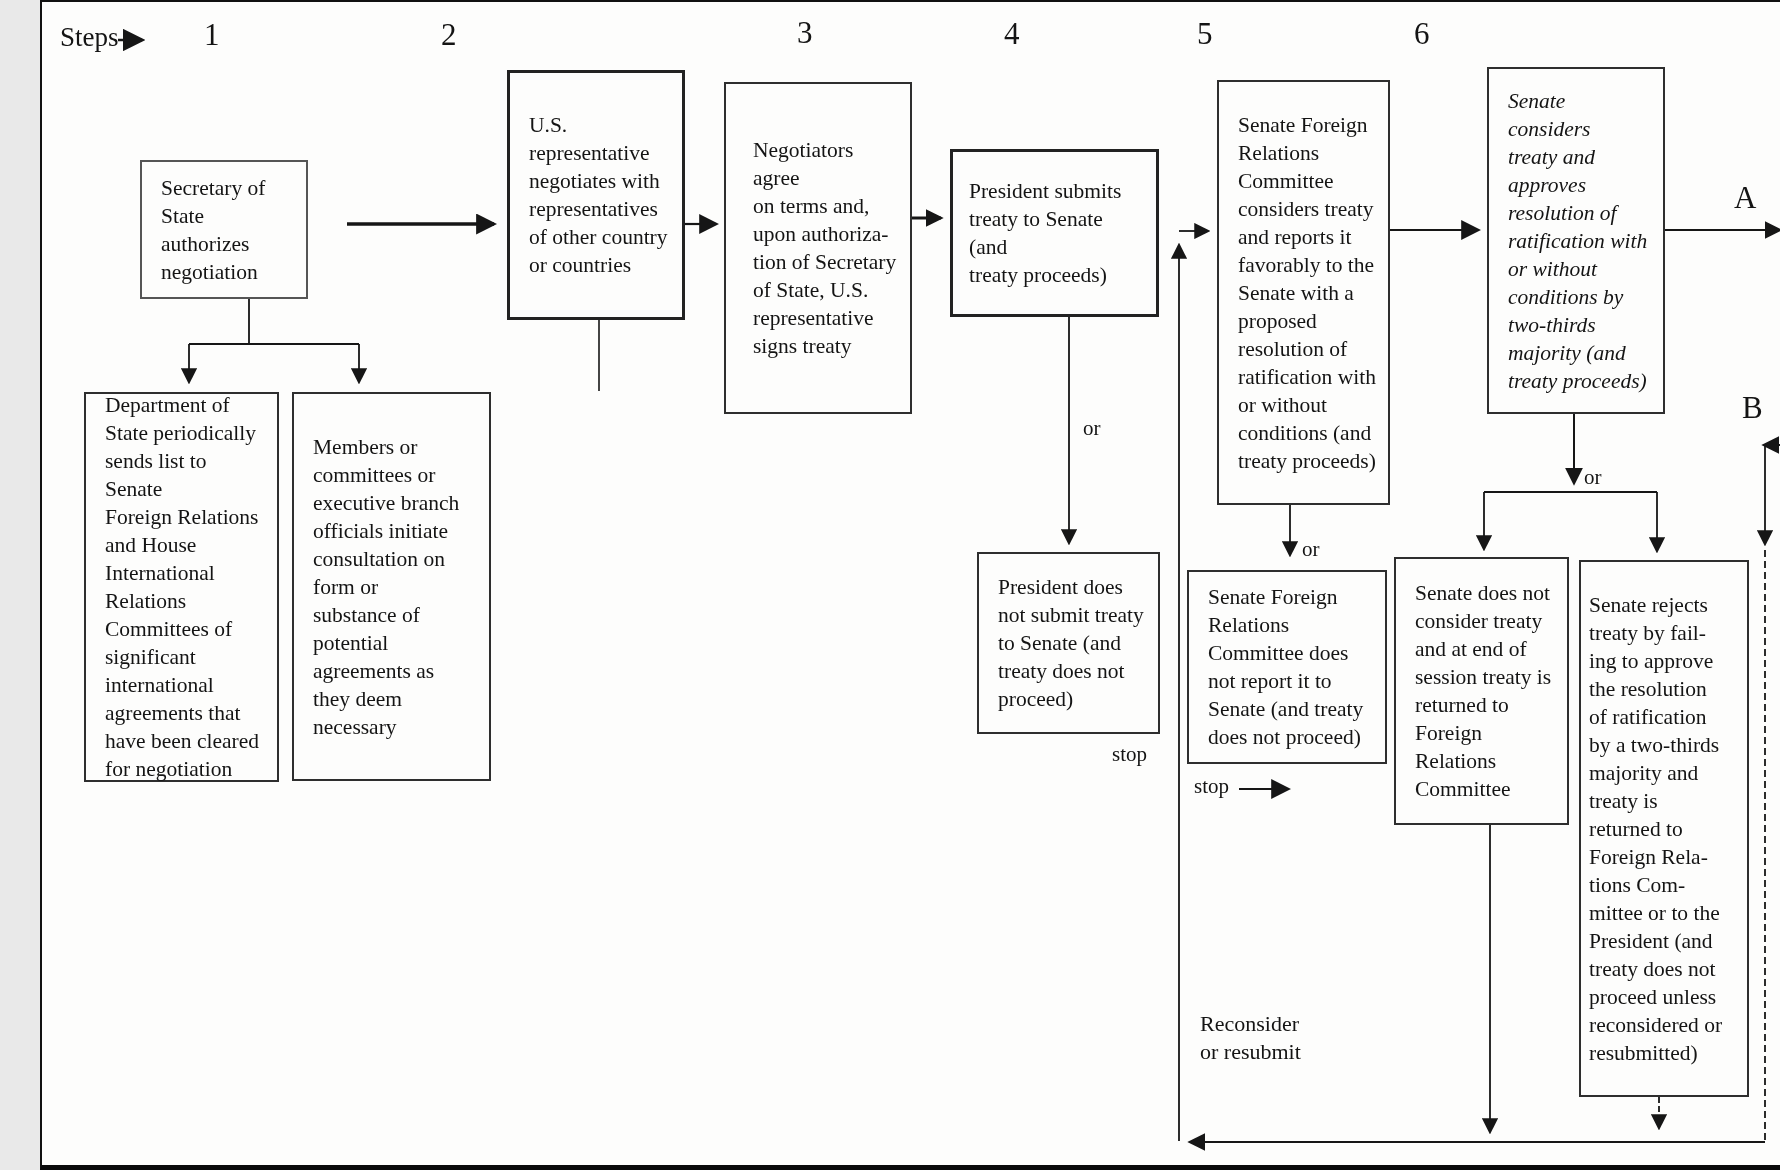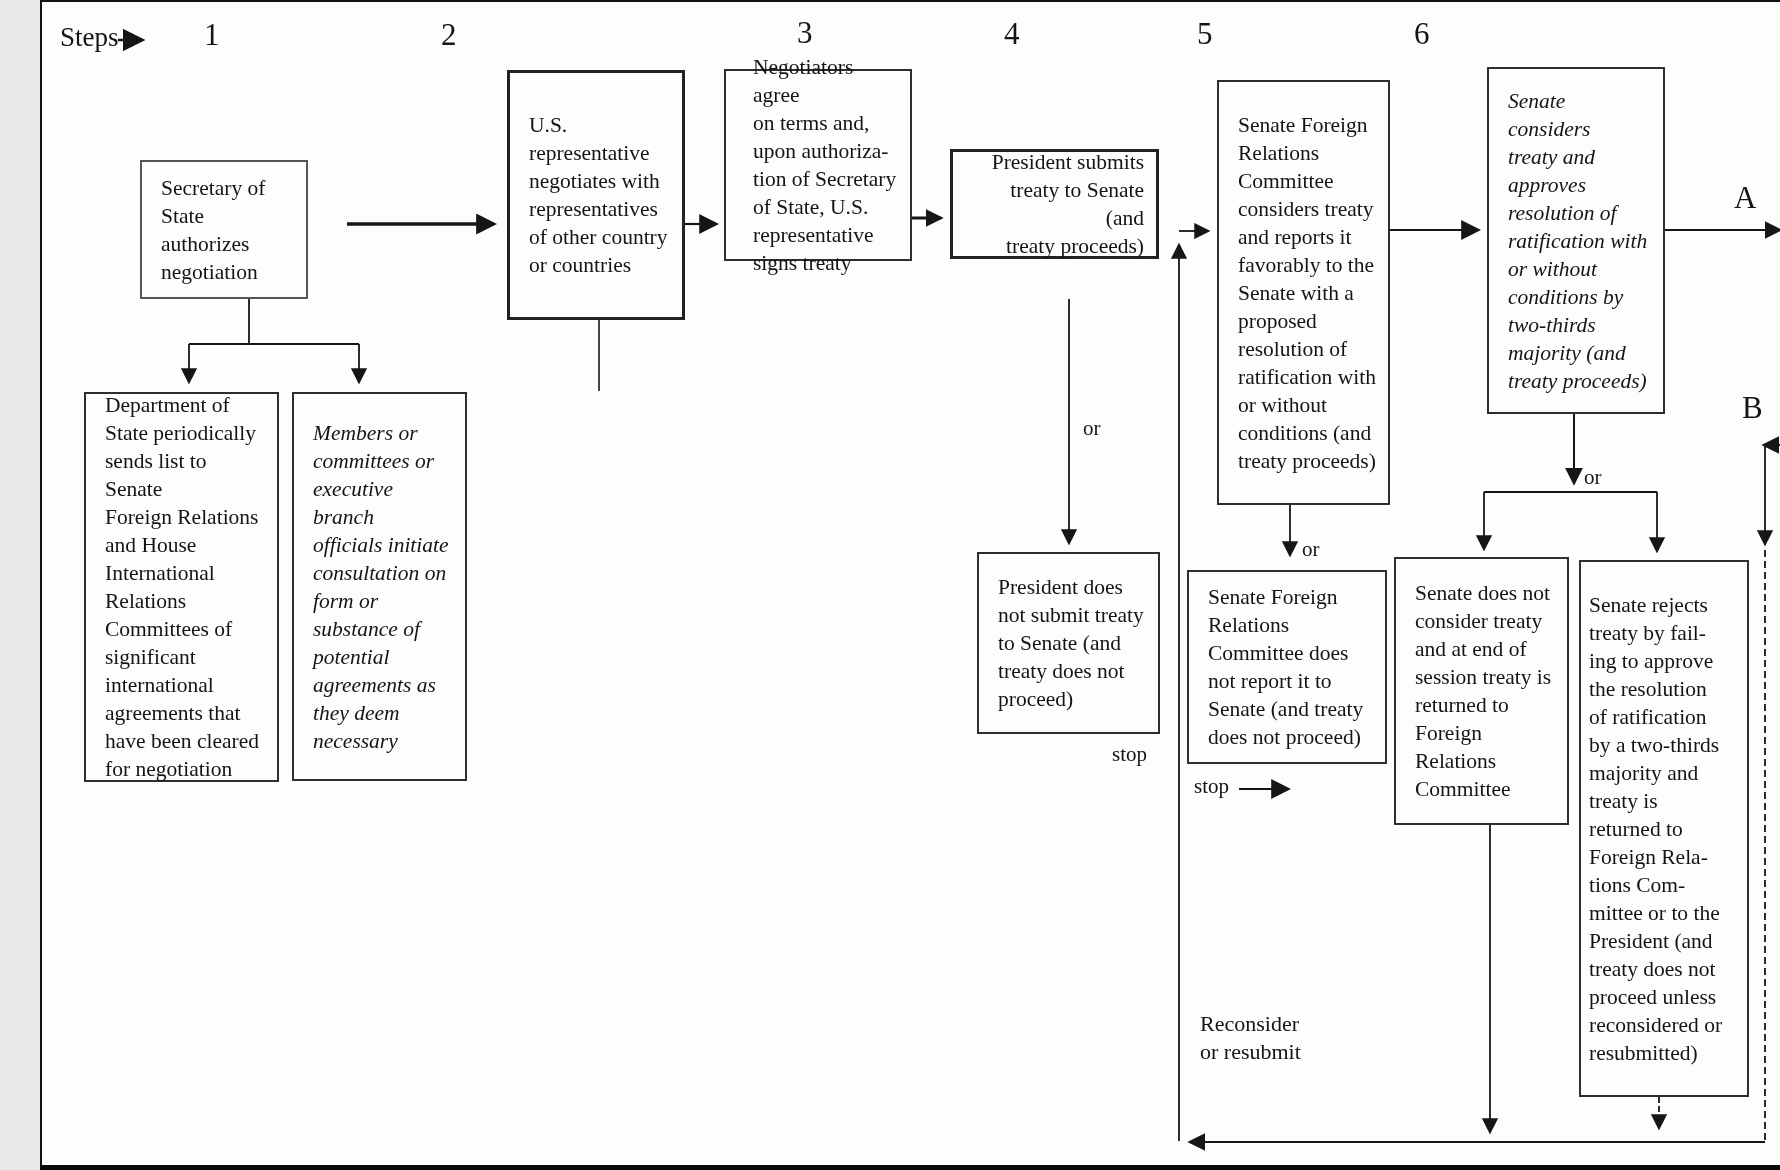--- a/index.html
+++ b/index.html
@@ -95,48 +95,48 @@
 Foreign Relations
 and House
 International
 Relations
 Committees of
 significant
 international
 agreements that
 have been cleared
 for negotiation</div>
-  <div class="box" style="left:250px;top:390px;width:175px;height:389px;font-style:italic;">Members or
+  <div class="box" style="left:250px;top:390px;width:199px;height:389px;">Members or
 committees or
 executive branch
 officials initiate
 consultation on
 form or
 substance of
 potential
 agreements as
 they deem
 necessary</div>
 
   <div class="box thickbox" style="left:465px;top:68px;width:178px;height:250px;">U.S.
 representative
 negotiates with
 representatives
 of other country
 or countries</div>
 
-  <div class="box" style="left:682px;top:67px;width:188px;height:192px;padding-left:27px;">Negotiators agree
+  <div class="box" style="left:682px;top:80px;width:188px;height:332px;padding-left:27px;">Negotiators agree
 on terms and,
 upon authoriza-
 tion of Secretary
 of State, U.S.
 representative
 signs treaty</div>
 
-  <div class="box thickbox" style="left:908px;top:147px;width:209px;height:110px;padding-left:16px;text-align:right;">President submits
+  <div class="box thickbox" style="left:908px;top:147px;width:209px;height:168px;padding-left:16px;">President submits
 treaty to Senate (and
 treaty proceeds)</div>
   <span class="lbl small" style="left:1041px;top:414px;">or</span>
   <div class="box" style="left:935px;top:550px;width:183px;height:182px;">President does
 not submit treaty
 to Senate (and
 treaty does not
 proceed)</div>
   <span class="lbl small" style="left:1070px;top:740px;">stop</span>
 

